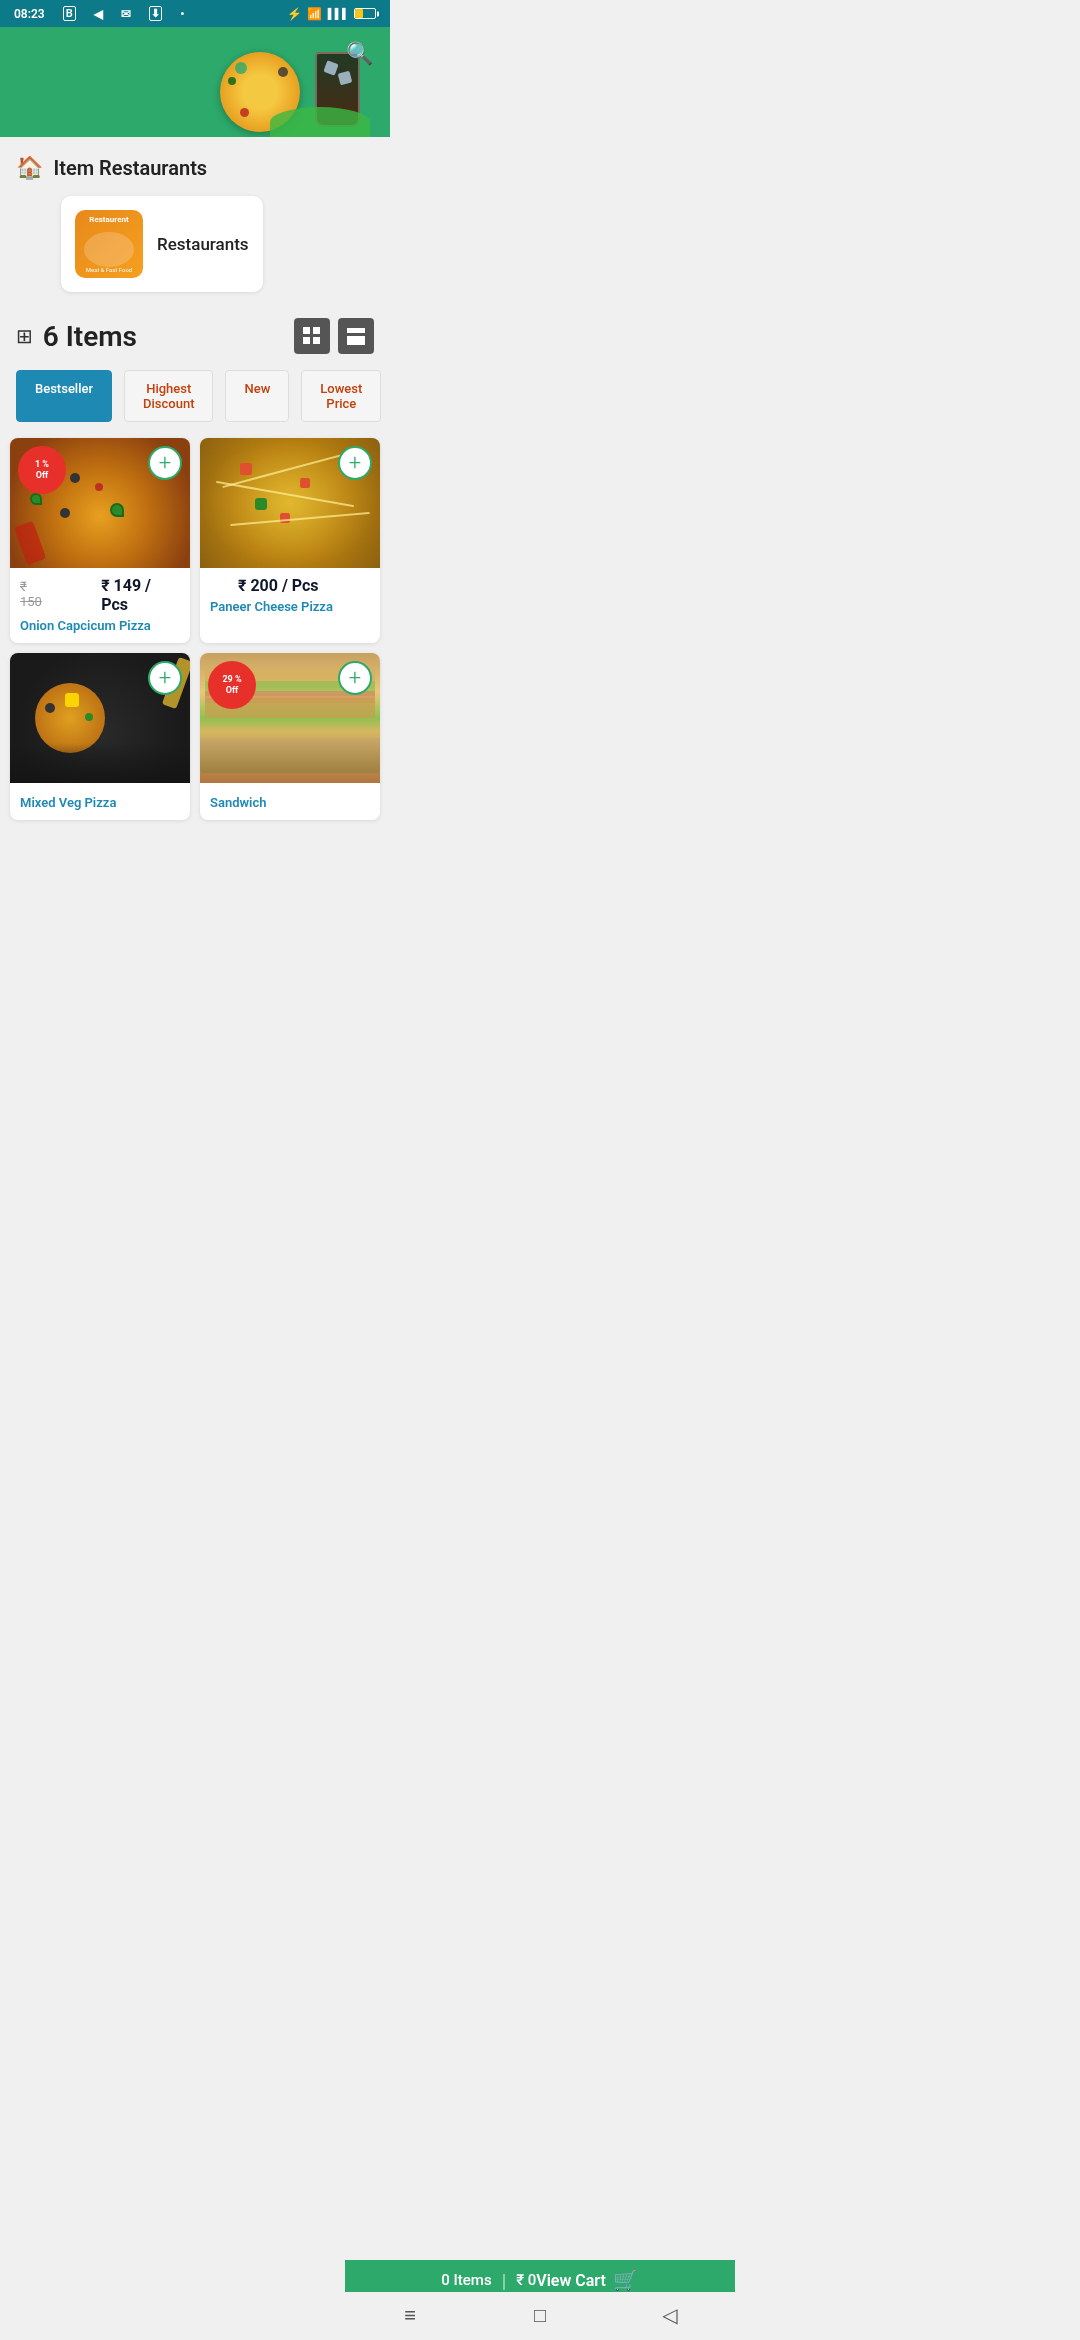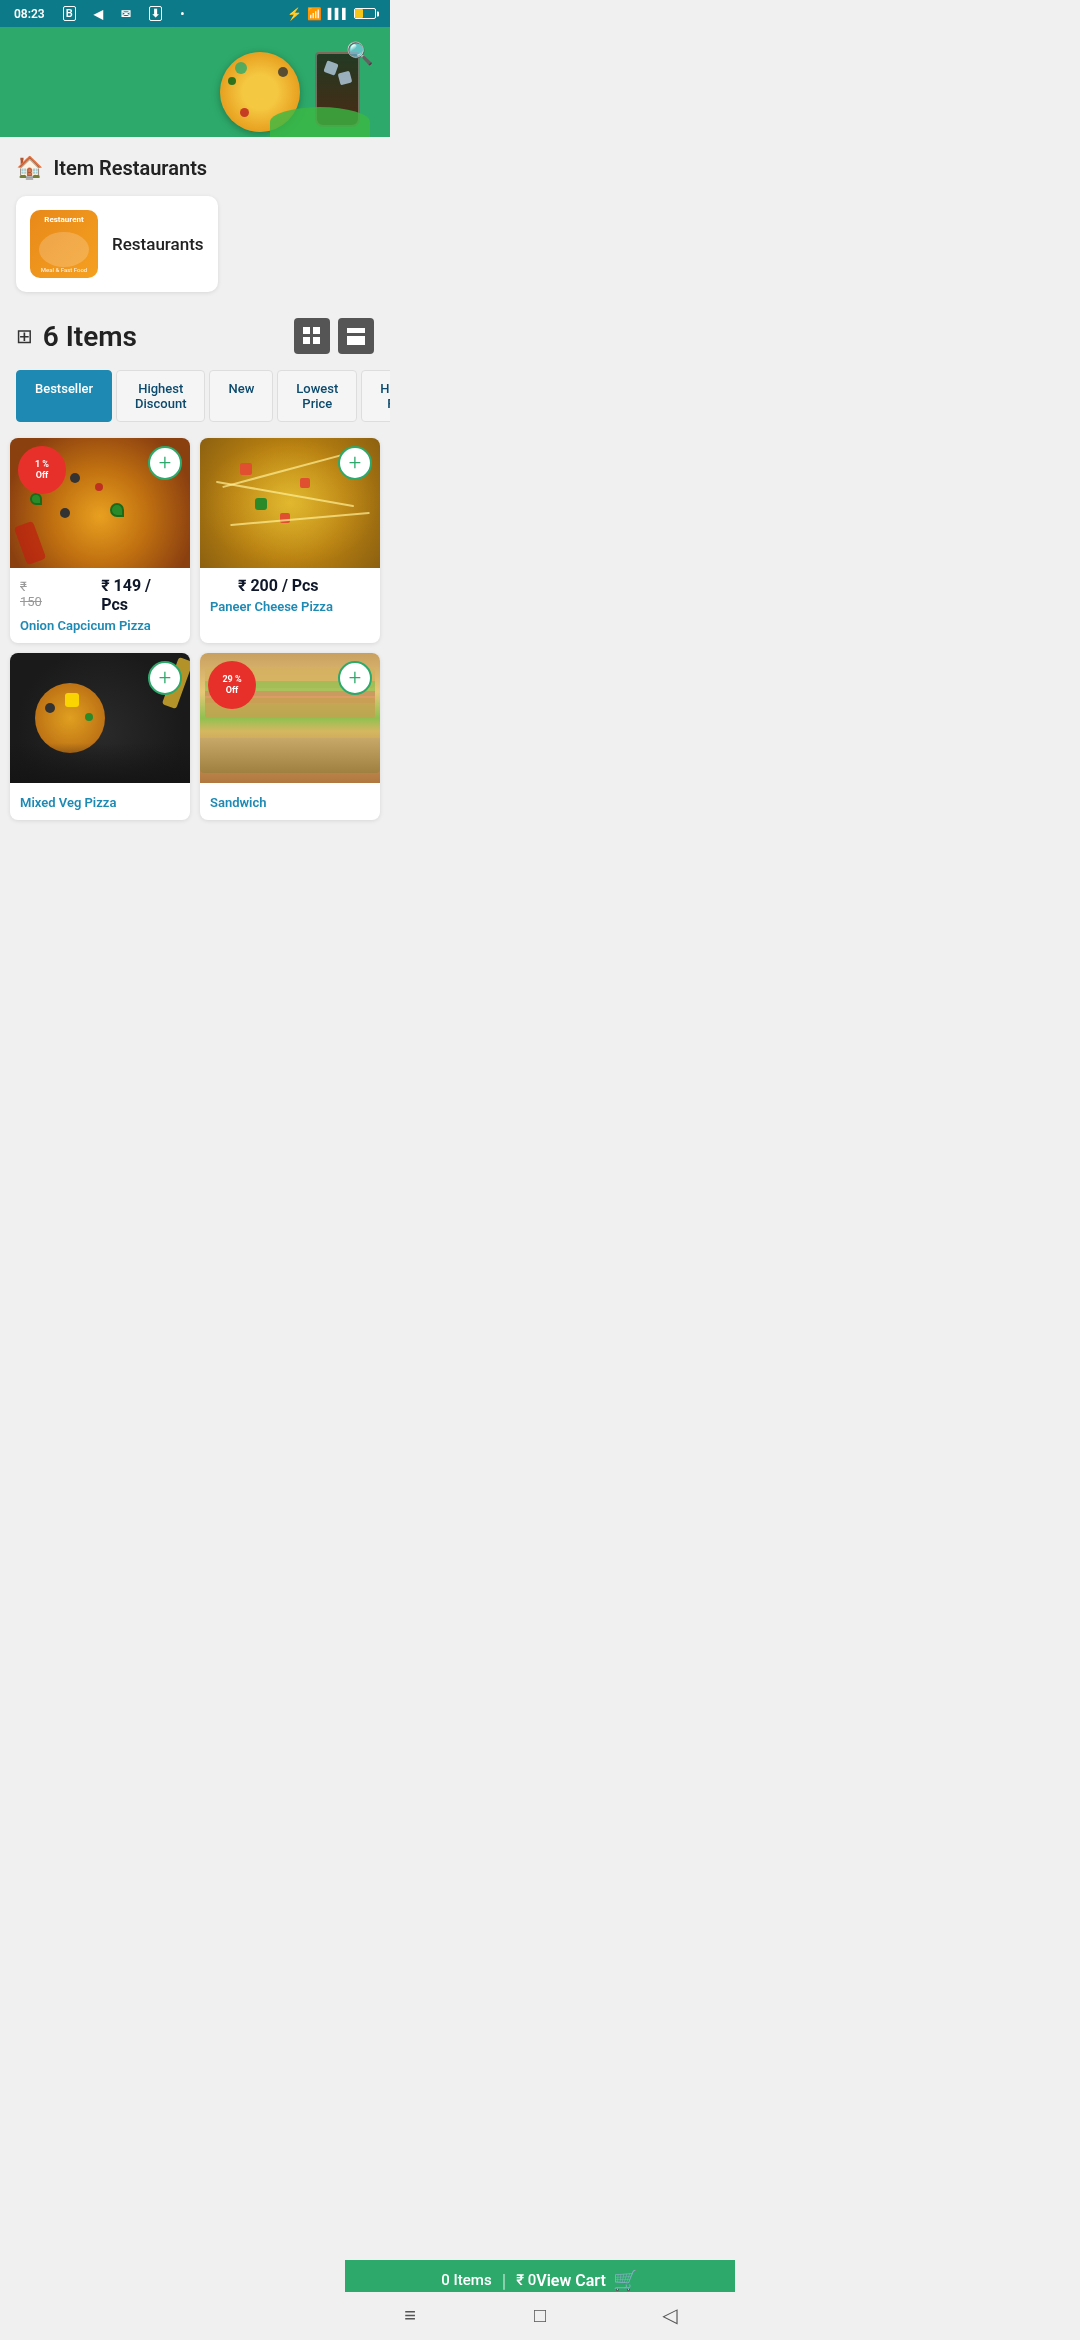--- a/index.html
+++ b/index.html
@@ -146,20 +146,21 @@
     }
     .section-title {
       font-size: 20px;
       font-weight: 600;
       color: #222;
     }
 
     
     .categories-list {
       padding: 6px 16px 16px;
+      margin-left: 45px;
     }
     .category-card {
       background: white;
       border-radius: 10px;
       padding: 14px;
       display: inline-flex;
       align-items: center;
       gap: 14px;
       box-shadow: 0 1px 4px rgba(0,0,0,0.1);
       cursor: pointer;
@@ -251,33 +252,33 @@
       justify-content: center;
       cursor: pointer;
     }
     .toggle-btn svg {
       fill: white;
     }
 
     
     .filter-tabs {
       display: flex;
-      gap: 0;
+      gap: 8px;
       padding: 6px 16px;
       overflow-x: auto;
       scrollbar-width: none;
     }
     .filter-tabs::-webkit-scrollbar { display: none; }
     .filter-tab {
       padding: 10px 18px;
       border: 1px solid #ddd;
       background: #f5f5f5;
       font-size: 13px;
       font-weight: 500;
-      color: #0c4a6e;
+      color: #c2410c;
       cursor: pointer;
       white-space: nowrap;
       text-align: center;
       border-radius: 4px;
       margin-right: 4px;
     }
     .filter-tab.active {
       background: #1e8ab4;
       color: white;
       border-color: #1e8ab4;

